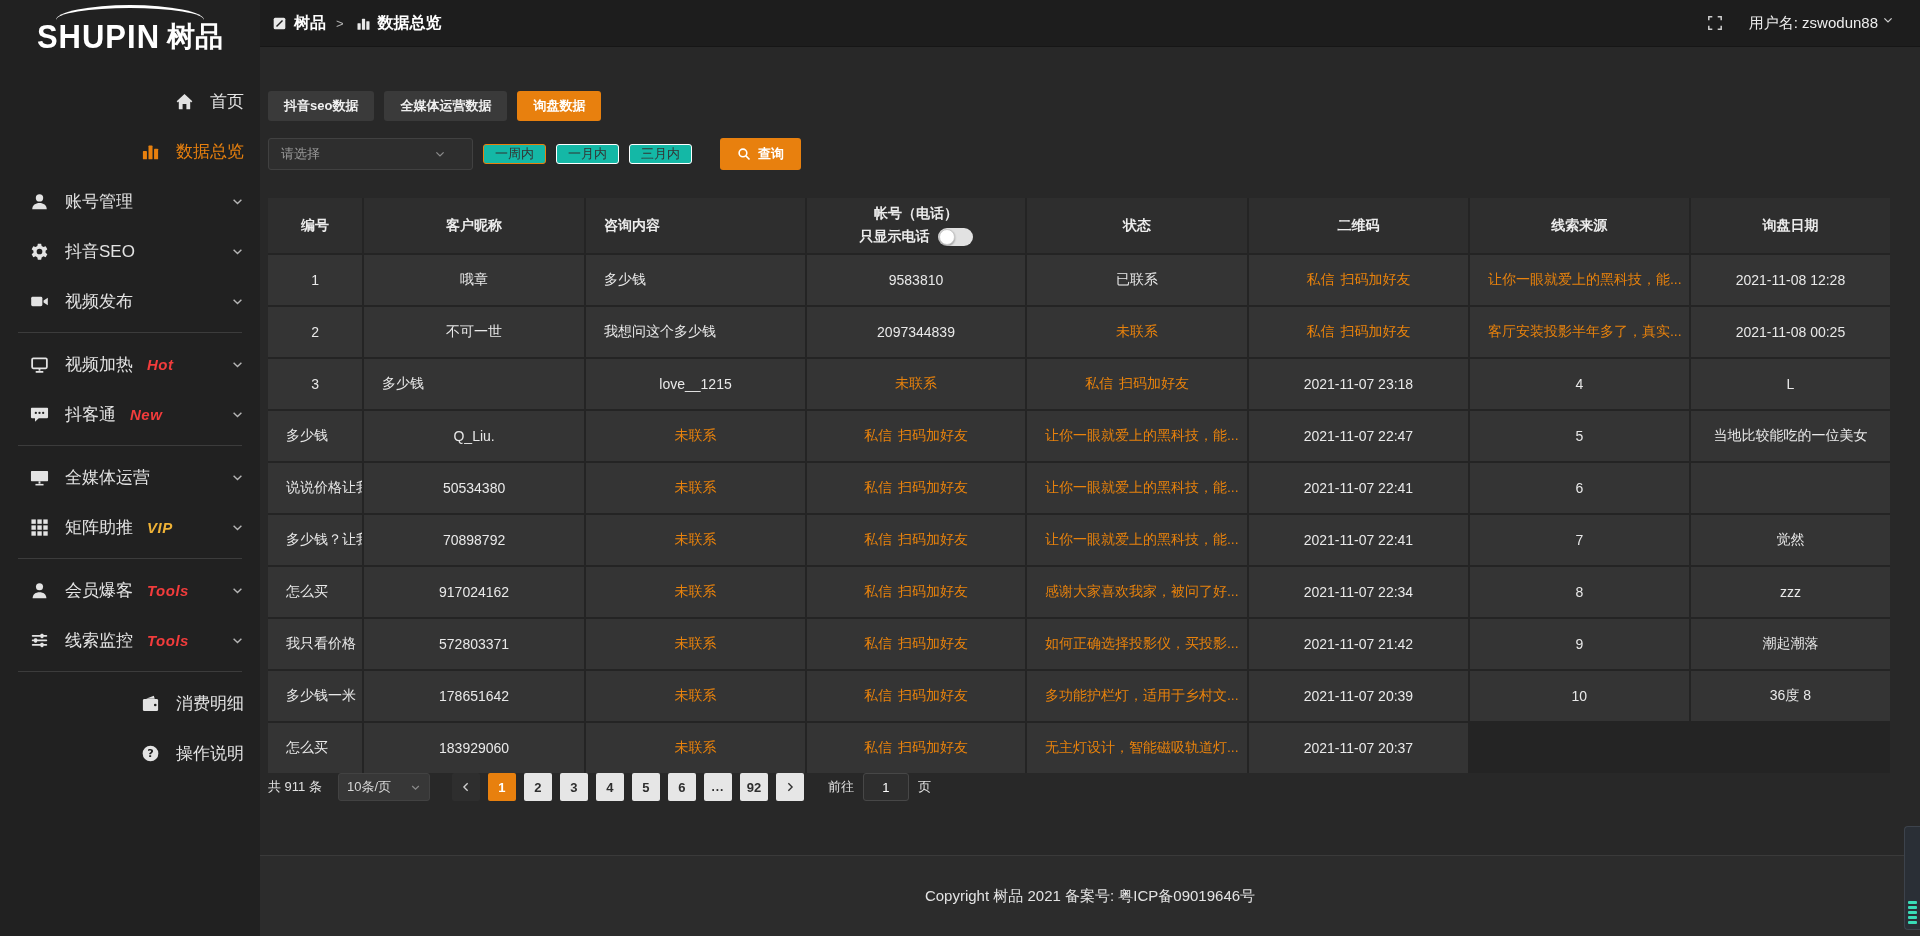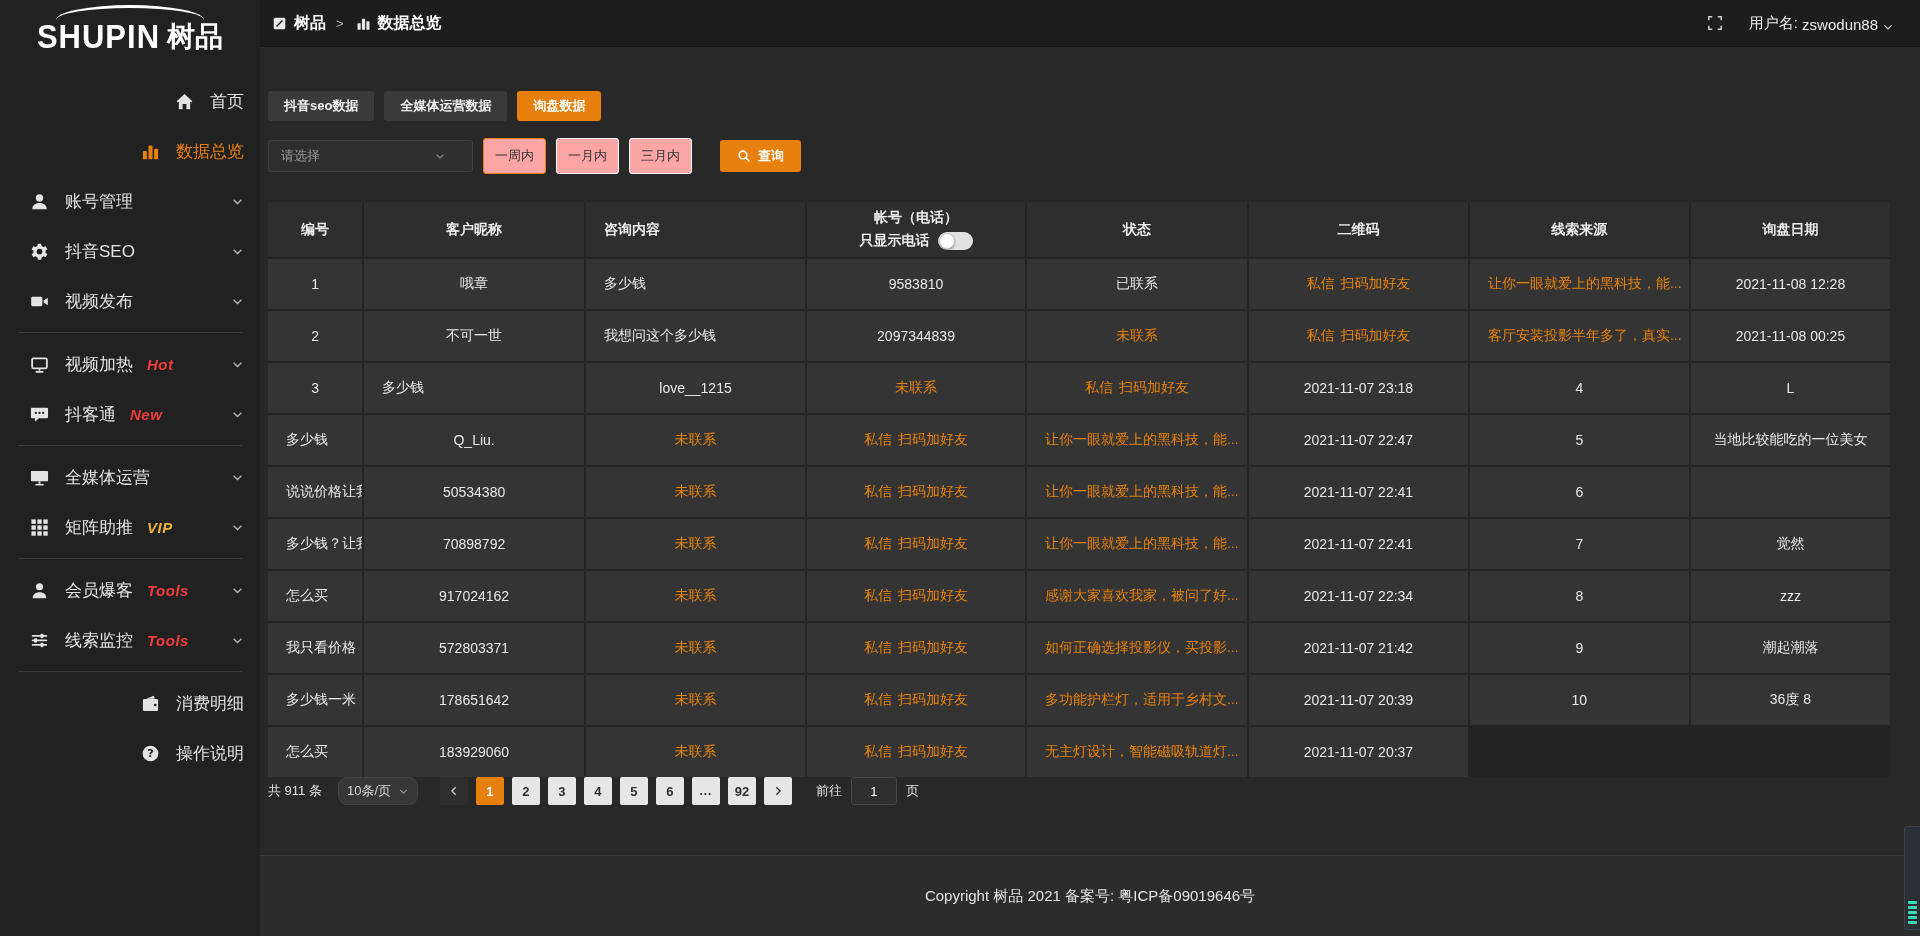--- a/index.html
+++ b/index.html
@@ -31,38 +31,38 @@
 
   
   .main { flex: 1; display: flex; flex-direction: column; height: 100%; background: #282828; min-width: 0; }
   .topbar { height: 47px; background: #1d1d1d; display: flex; align-items: center; justify-content: space-between;
     padding: 0 26px 0 12px; border-bottom: 1px solid #161616; }
   .crumbs { display: flex; align-items: center; font-size: 16px; font-weight: bold; color: #fff; }
   .crumb-icon { width: 15px; height: 15px; margin-right: 7px; color: #e9e9e9; }
   .crumb-sep { color: #b3b3b3; font-weight: normal; font-size: 13px; margin: 0 12px 0 10px; }
   .user-area { display: flex; align-items: center; font-size: 15px; color: #ededed; }
   .fs-icon { width: 16px; height: 16px; color: #cfcfcf; margin-right: 26px; cursor: pointer; }
-  .user-trigger { display: flex; align-items: flex-end; cursor: pointer; }
+  .user-trigger { display: flex; align-items: flex-start; cursor: pointer; }
   .user-chevron { width: 12px; height: 12px; margin-left: 4px; color: #cfcfcf; }
 
   .content { flex: 1; padding: 0 30px 0 8px; overflow: hidden; }
 
   
   .tabs-row { margin-top: 44px; display: flex; gap: 10px; }
   .tab { height: 30px; display: flex; align-items: center; padding: 0 16px; background: #3a3a3a; color: #f0f0f0;
     font-size: 13px; font-weight: bold; border-radius: 3px; cursor: pointer; }
   .tab.active { background: var(--accent); color: #fff; }
 
   
   .filter-row { margin-top: 17px; display: flex; align-items: center; }
   .select { width: 205px; height: 32px; background: #2e2e2e; border: 1px solid #414141; border-radius: 3px;
     display: flex; align-items: center; justify-content: space-between; padding: 0 26px 0 12px;
     font-size: 13px; color: #9a9a9a; cursor: pointer; }
   .select-chevron { width: 12px; height: 12px; color: #8b8b8b; }
-  .range-btn { height: 36px; padding: 0 11px; background: #fca5a5; color: #333; border: 1px solid #fff; border-radius: 3px;
+  .range-btn { height: 20px; padding: 0 11px; background: #14b8a6; color: #333; border: 1px solid #fff; border-radius: 3px;
     font-size: 13px; display: flex; align-items: center; margin-left: 10px; cursor: pointer; }
   .range-btn:first-of-type { margin-left: 28px; }
   .range-btn.active { border-color: var(--accent); }
   .search-btn { margin-left: 28px; height: 32px; background: var(--accent); color: #fff; border-radius: 3px;
     padding: 0 17px; display: flex; align-items: center; gap: 7px; font-size: 13px; font-weight: bold; cursor: pointer; }
   .search-icon { width: 14px; height: 14px; }
 
   
   .table { margin-top: 28px; display: grid; grid-template-columns: 95fr 222fr 221fr 220fr 222fr 221fr 221fr 201fr;
     gap: 2px; background: #242424; }
@@ -76,21 +76,21 @@
   .qr-cell { gap: 6px; cursor: pointer; }
   .link { cursor: pointer; }
   .phone-row2 { display: flex; align-items: center; gap: 8px; }
   .toggle { width: 35px; height: 18px; border-radius: 9px; background: #e2e2e2; position: relative; cursor: pointer; flex: none; }
   .toggle .knob { position: absolute; left: 1px; top: 1px; width: 16px; height: 16px; border-radius: 50%;
     background: #fff; border: 1px solid #c9c9c9; box-shadow: 0 1px 2px rgba(0,0,0,.35); }
 
   
   .pagination { display: flex; align-items: center; font-size: 13px; color: #e0e0e0; }
   .pg-total { margin-right: 16px; }
-  .pg-size { width: 80px; height: 28px; background: #373737; border: 1px solid #424242; border-radius: 9px;
+  .pg-size { width: 92px; height: 28px; background: #373737; border: 1px solid #424242; border-radius: 3px;
     display: flex; align-items: center; justify-content: space-between; padding: 0 8px; margin-right: 22px;
     color: #d6d6d6; cursor: pointer; }
   .pg-size .select-chevron { width: 11px; height: 11px; }
   .page-list { display: flex; align-items: center; }
   .pg-btn { width: 28px; height: 28px; border-radius: 2px; display: flex; align-items: center; justify-content: center;
     margin-right: 8px; font-size: 13px; font-weight: bold; cursor: pointer; }
   .pg-prev { background: #2e2e2e; color: #cfcfcf; }
   .pg-prev .nav-ch, .pg-next .nav-ch { width: 12px; height: 12px; }
   .pg-page { background: #e6e6e6; color: #2e2e2e; }
   .pg-page.active { background: var(--accent); color: #fff; }

